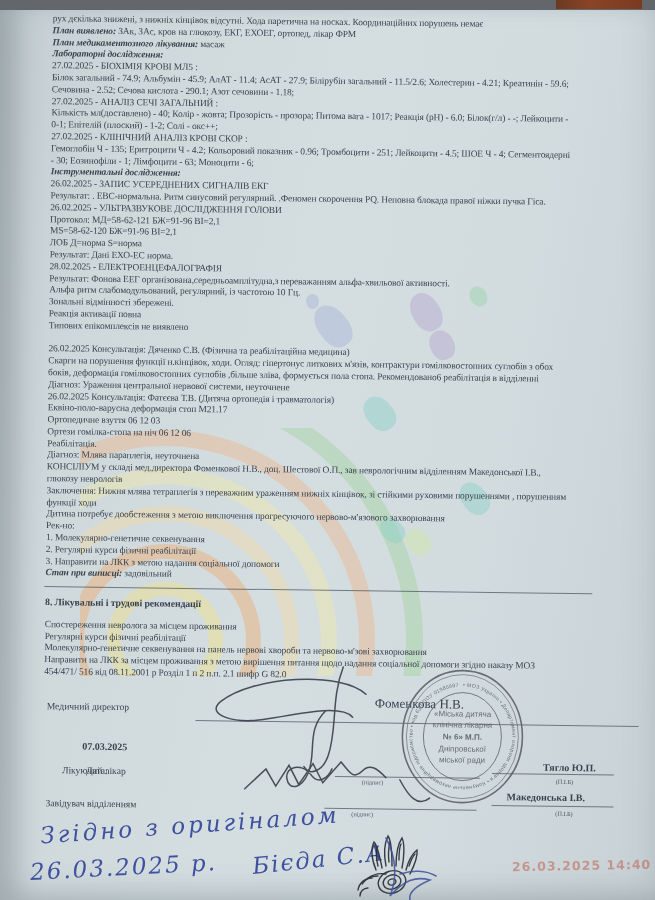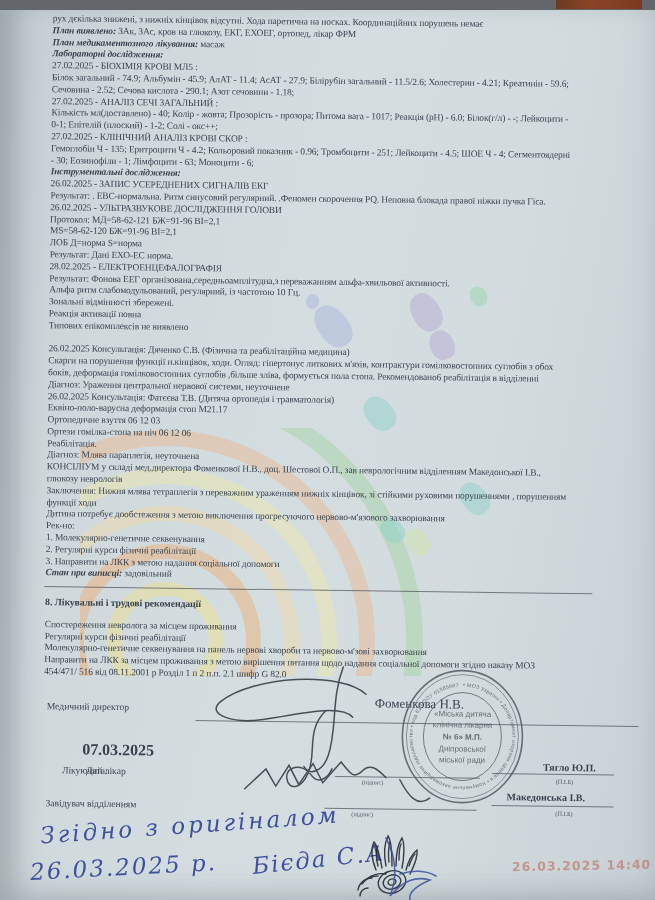--- a/index.html
+++ b/index.html
@@ -132,21 +132,21 @@
       <div class="line"><span>Молекулярно-генетичне секвенування на панель нервові хвороби та нервово-м'зові захворювання</span></div>
       <div class="line"><span>Направити на ЛКК  за місцем проживання  з  метою вирішення питання щодо  надання соціальної допомоги   згідно  наказу  МОЗ</span></div>
       <div class="line"><span>454/471/ 516 від 08.11.2001 р  Розділ 1 п 2 п.п.  2.1  шифр G 82.0</span></div>
   </div>
 
   <div class="sig" style="left:56px;top:700px;">Медичний директор</div>
   <div class="sig" style="left:384px;top:691px;font-size:13px;">Фоменкова Н.В.</div>
   <div class="rule" style="left:205px;top:718px;width:443px;"></div>
 
   <div class="sig" style="left:56px;top:764px;margin-left:40px;">Дата:</div>
-  <div class="sig bold" style="left:92px;top:740px;font-size:16px;">07.03.2025</div>
+  <div class="sig bold" style="left:92px;top:740px;font-size:10px;">07.03.2025</div>
 
   <div class="sig" style="left:72px;top:764px;">Лікуючий лікар</div>
   <div class="rule" style="left:345px;top:772px;width:145px;"></div>
   <div class="cap" style="left:372px;top:774px;">(підпис)</div>
   <div class="sig bold" style="left:553px;top:755px;font-size:10px;">Тягло Ю.П.</div>
   <div class="rule" style="left:502px;top:767px;width:122px;"></div>
   <div class="cap" style="left:566px;top:771px;">(П.І.Б)</div>
 
   <div class="sig" style="left:56px;top:797px;">Завідувач відділенням</div>
   <div class="rule" style="left:335px;top:804px;width:152px;"></div>

